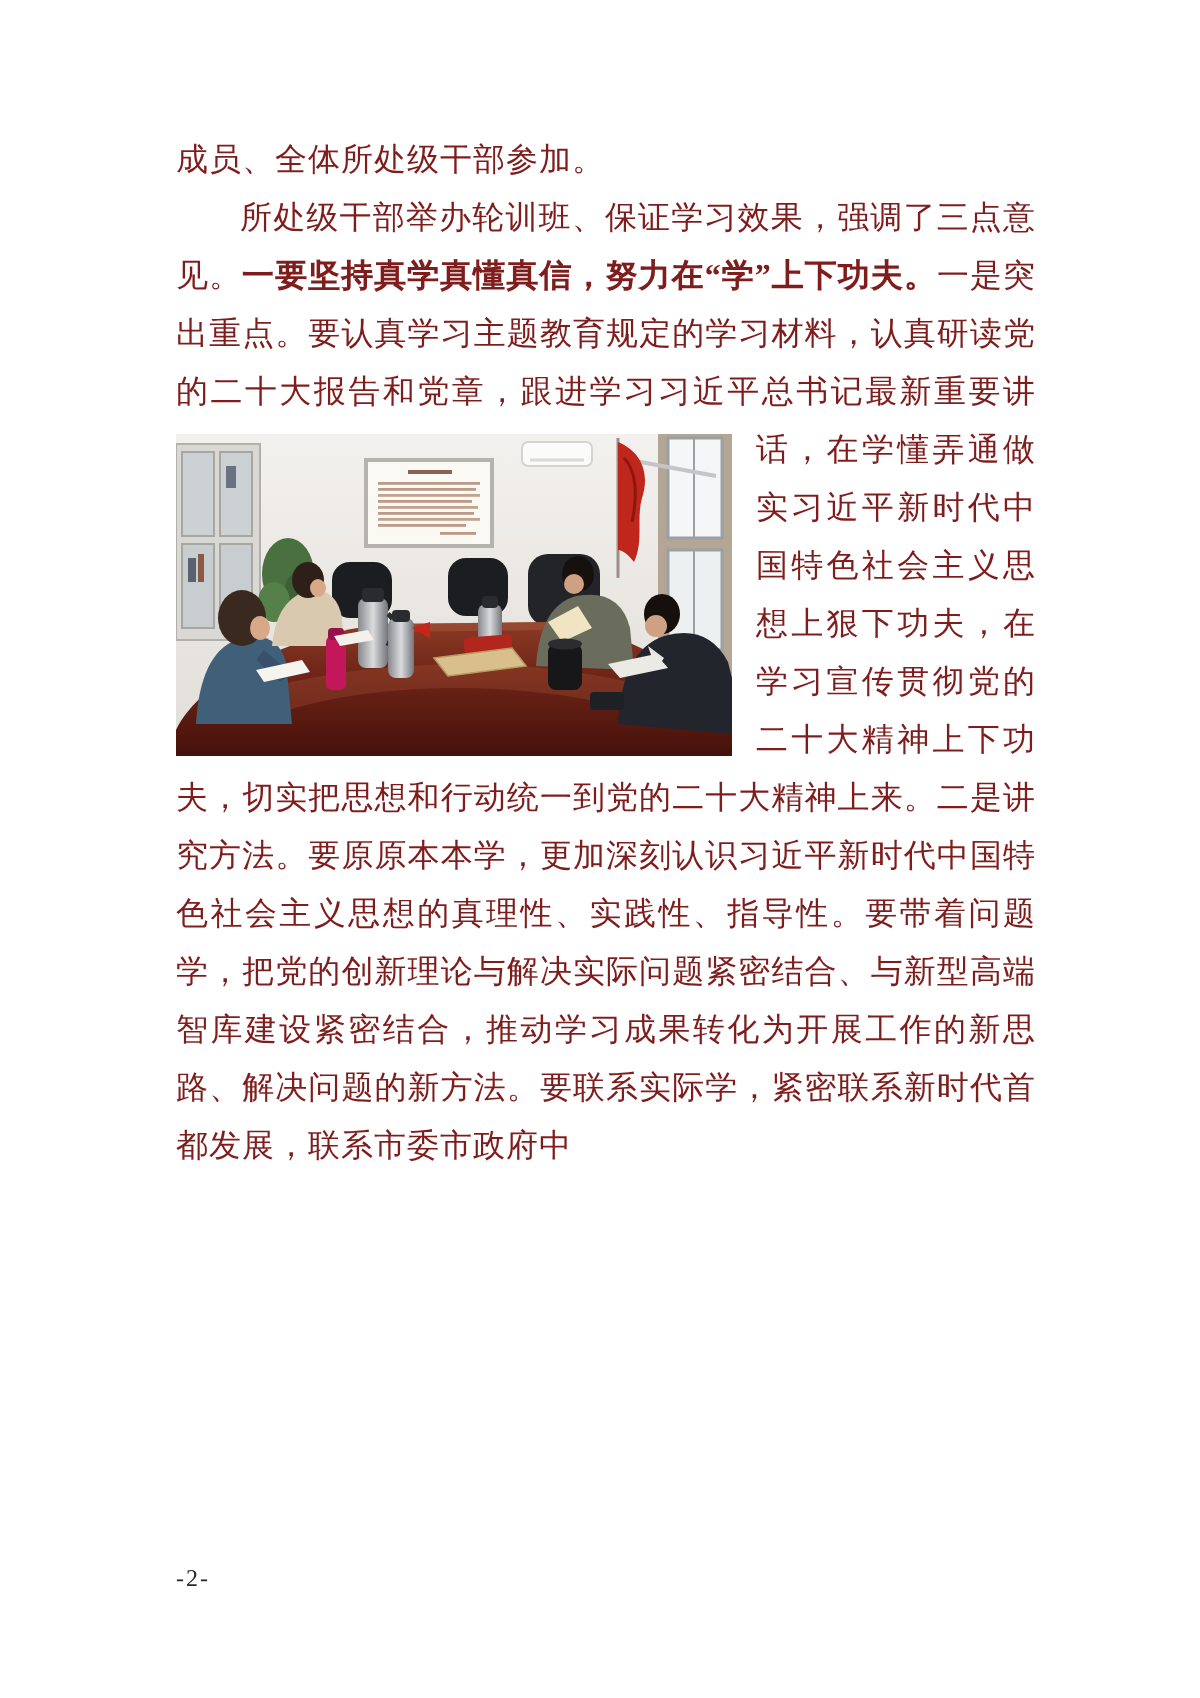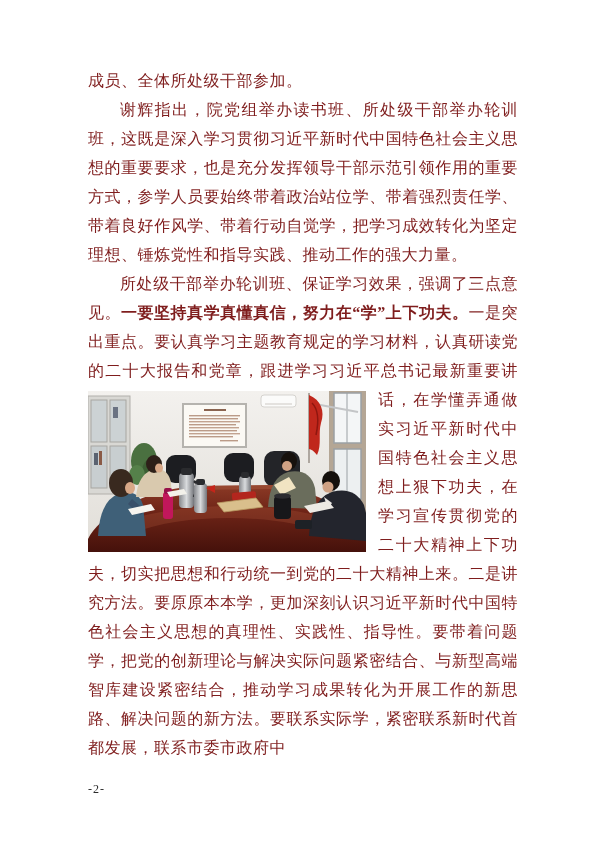--- a/index.html
+++ b/index.html
@@ -29,21 +29,20 @@
   }
 </style>
 </head>
 <body>
 
 <div class="page">
   <div class="content">
 
     <p class="para no-indent"><span>成员、全体所处级干部参加。</span></p>
 
-    <p class="para"><span>谢辉指出，院党组举办读书班、所处级干部举办轮训班，这既是深入学习贯彻习近平新时代中国特色社会主义思想的重要要求，也是充分发挥领导干部示范引领作用的重要方式，参学人员要始终带着政治站位学、带着强烈责任学、带着良好作风学、带着行动自觉学，把学习成效转化为坚定理想、锤炼党性和指导实践、推动工作的强大力量。</span></p>
 
     <p class="para"><span>所处级干部举办轮训班、保证学习效果，强调了三点意见。</span><span class="run-bold">一要坚持真学真懂真信，努力在“学”上下功夫。</span><span class="run-sub">一是突出重点。</span><span>要认真学习主题教育规定的学习材料，认真研读党的二十大报告和党章，跟进学习习近平总书记最新重要讲话，</span><span class="photo-float">
           <svg viewBox="0 0 278 161" xmlns="http://www.w3.org/2000/svg" role="img" aria-label="meeting room photo">
           <defs>
             <linearGradient id="wallg" x1="0" y1="0" x2="0" y2="1">
               <stop offset="0" stop-color="#f3f1ee"></stop>
                 <stop offset="1" stop-color="#e1ded8"></stop>
             </linearGradient>
             <linearGradient id="tableg" x1="0" y1="0" x2="0" y2="1">
               <stop offset="0" stop-color="#8c3a26"></stop>

